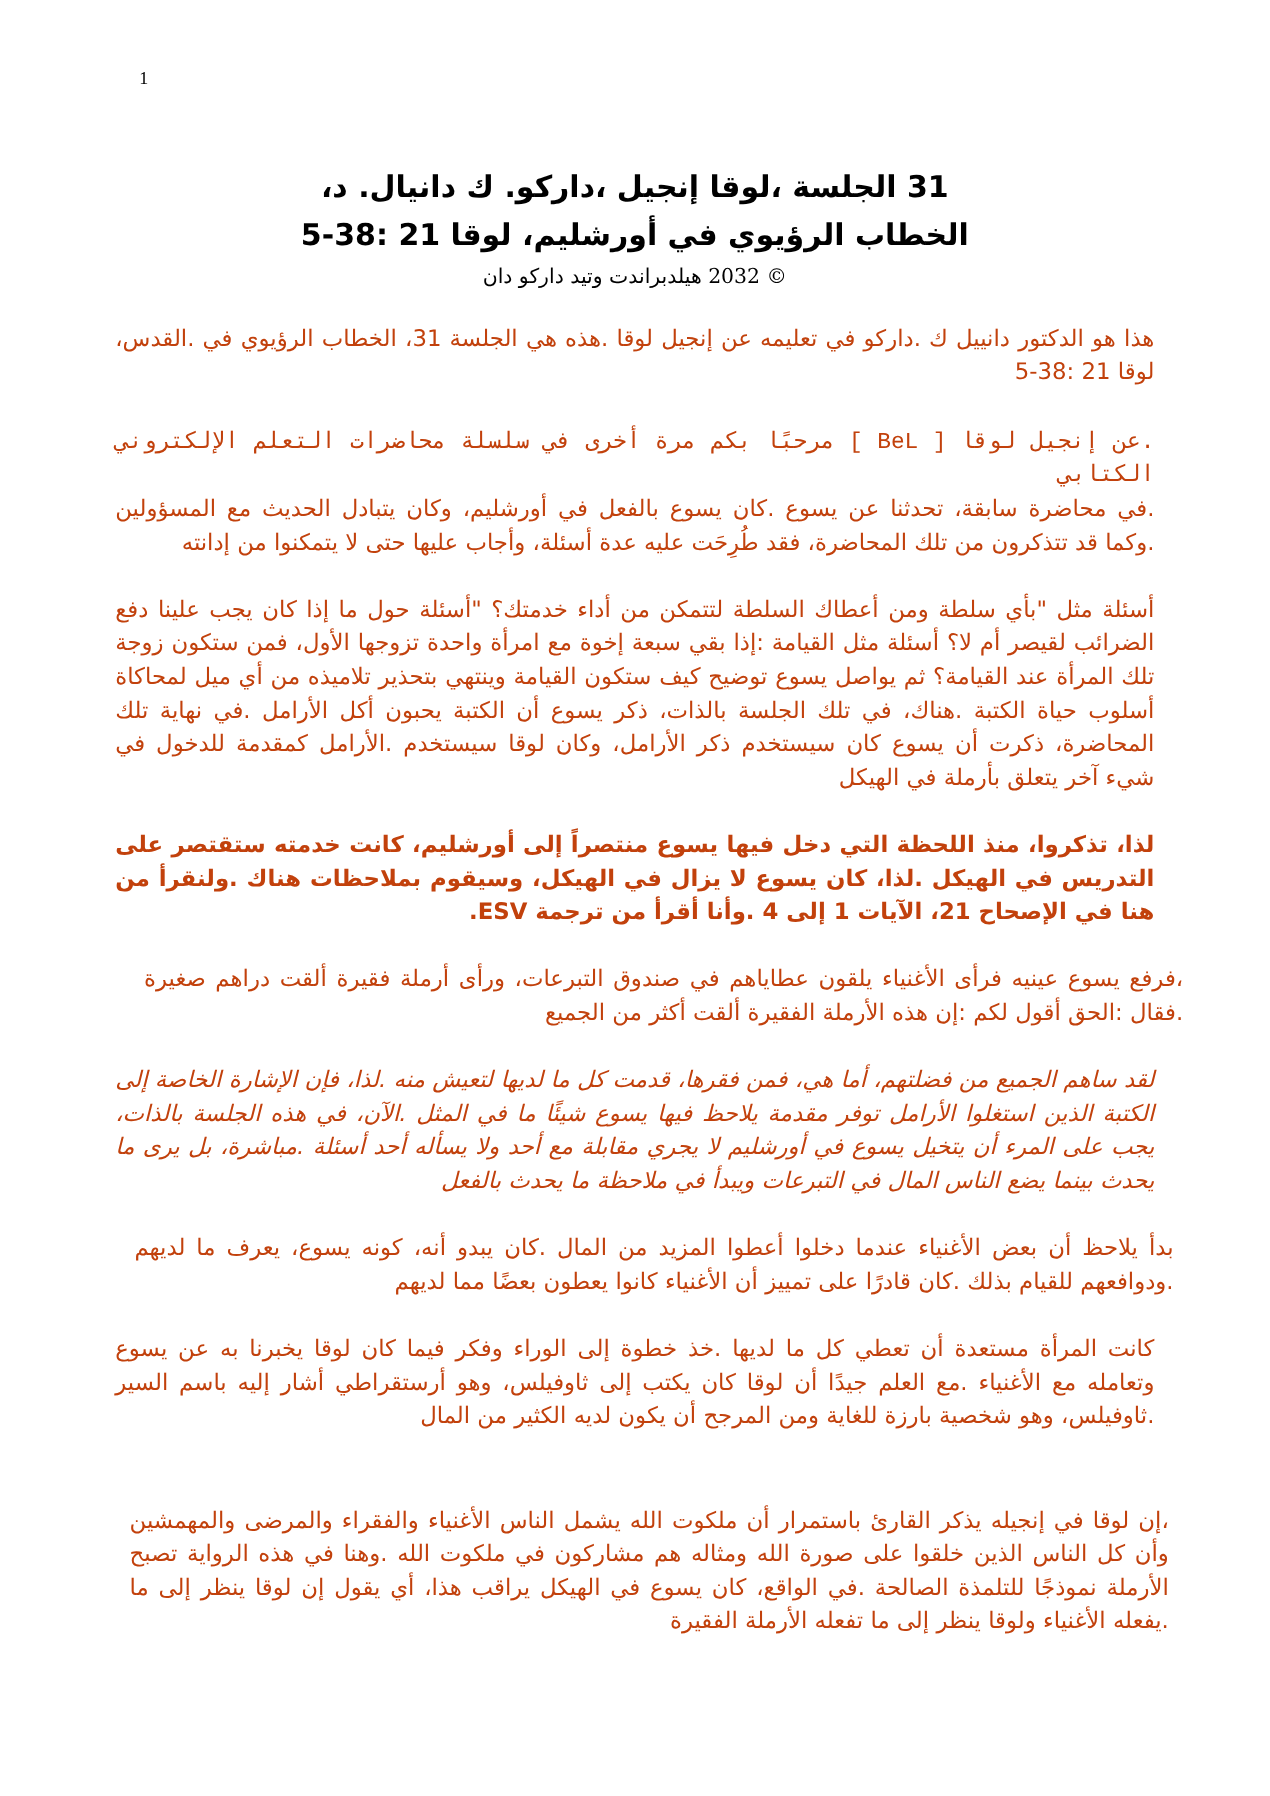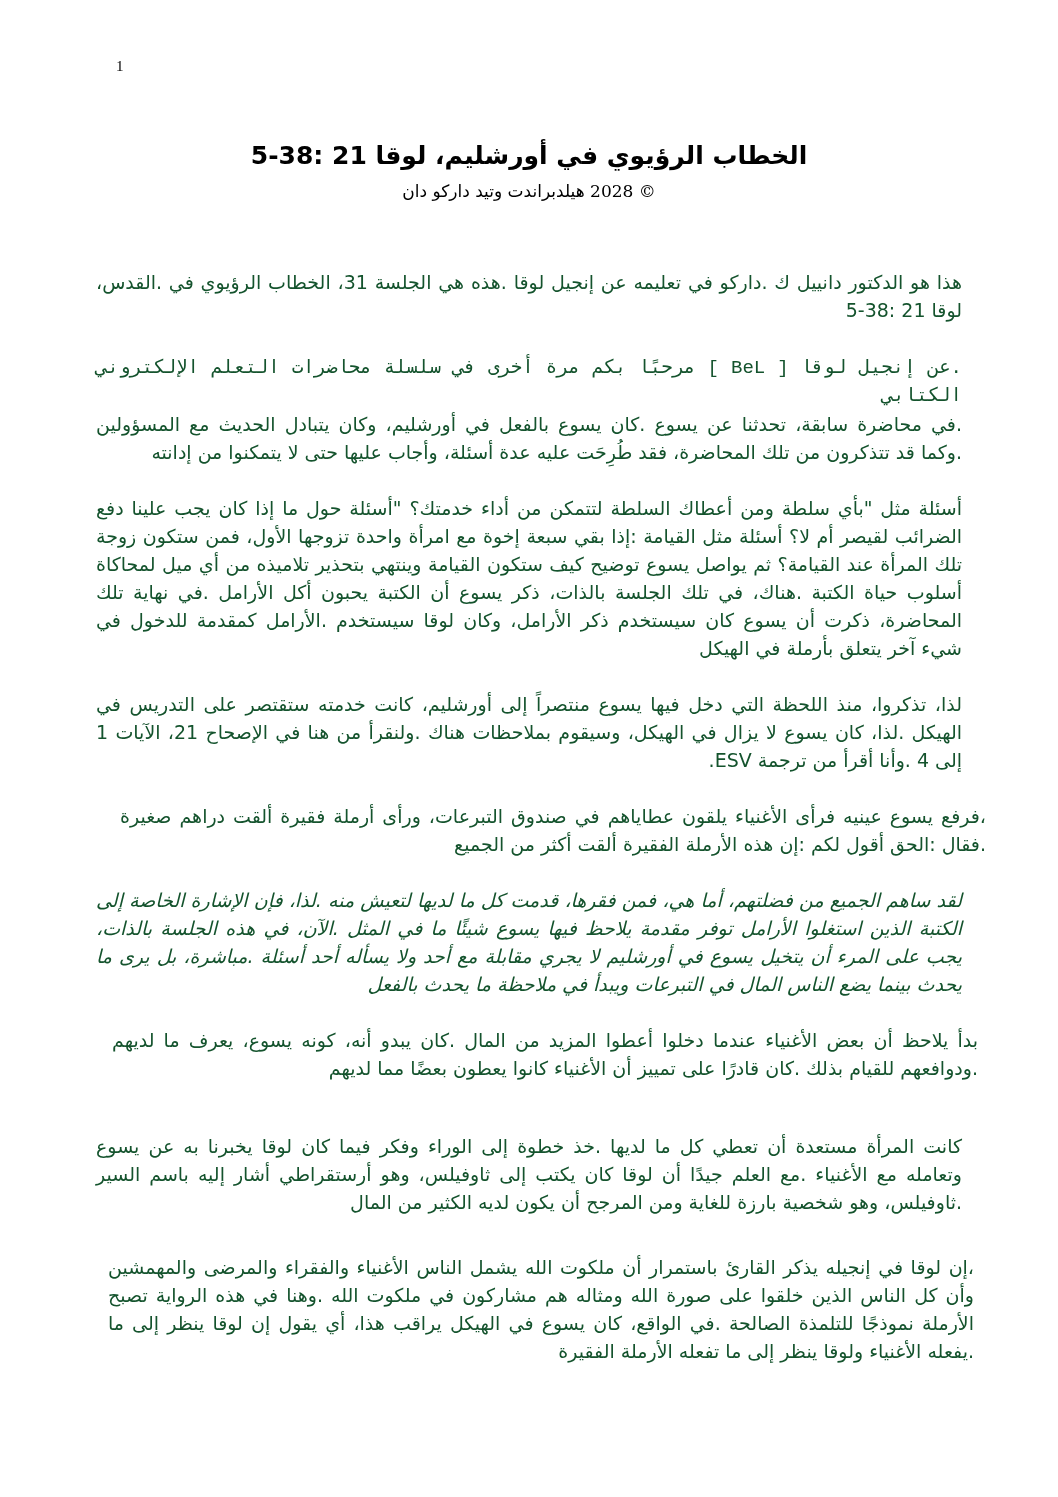--- a/index.html
+++ b/index.html
@@ -52,43 +52,44 @@
   .body-paragraph {
     position: absolute;
     left: 96px;
     width: 866px;
     margin: 0;
     direction: rtl;
     text-align: justify;
     font-family: "DejaVu Sans", sans-serif;
     font-size: 19px;
     line-height: 28px;
-    color: #14532d;
+    color: #c2410c;
   }
   .p1  { top: 268px; }
   .p2  { top: 354px; font-family: Liberation Mono, monospace; }
   .p3  { top: 410px; }
   .p4  { top: 494px; }
-  .p5  { top: 690px; }
+  .p5  { top: 690px; font-weight: bold; }
   .p6  { top: 802px; margin-left: 24px; }
   .p7  { top: 886px; font-style: italic; }
   .p8  { top: 1026px; margin-left: 16px; }
-  .p9  { top: 1110px; margin-top: 22px; }
+  .p9  { top: 1110px; }
   .p10 { top: 1253px; margin-left: 12px; }
 </style>
 </head>
 <body>
 
 <div class="page">
 
   <span class="page-number">1</span>
 
   <div class="doc-header">
+    <div class="title-line" dir="rtl">31 الجلسة ،لوقا إنجيل ،داركو. ك دانيال. د،</div>
     <div class="title-line" dir="rtl">الخطاب الرؤيوي في أورشليم، لوقا 21 :38-5</div>
-    <div class="copyright-line" dir="rtl">© 2028 هيلدبراندت وتيد داركو دان</div>
+    <div class="copyright-line" dir="rtl">© 2032 هيلدبراندت وتيد داركو دان</div>
   </div>
 
   <div>
     <p class="body-paragraph p1" dir="rtl">هذا هو الدكتور دانييل ك .داركو في تعليمه عن إنجيل لوقا .هذه هي الجلسة 31، الخطاب الرؤيوي في .القدس، لوقا 21 :38-5</p>
     <p class="body-paragraph p2" dir="rtl">.عن إنجيل لوقا [ BeL ] مرحبًا بكم مرة أخرى في سلسلة محاضرات التعلم الإلكتروني الكتابي</p>
     <p class="body-paragraph p3" dir="rtl">.في محاضرة سابقة، تحدثنا عن يسوع .كان يسوع بالفعل في أورشليم، وكان يتبادل الحديث مع المسؤولين .وكما قد تتذكرون من تلك المحاضرة، فقد طُرِحَت عليه عدة أسئلة، وأجاب عليها حتى لا يتمكنوا من إدانته</p>
     <p class="body-paragraph p4" dir="rtl">أسئلة مثل "بأي سلطة ومن أعطاك السلطة لتتمكن من أداء خدمتك؟ "أسئلة حول ما إذا كان يجب علينا دفع الضرائب لقيصر أم لا؟ أسئلة مثل القيامة :إذا بقي سبعة إخوة مع امرأة واحدة تزوجها الأول، فمن ستكون زوجة تلك المرأة عند القيامة؟ ثم يواصل يسوع توضيح كيف ستكون القيامة وينتهي بتحذير تلاميذه من أي ميل لمحاكاة أسلوب حياة الكتبة .هناك، في تلك الجلسة بالذات، ذكر يسوع أن الكتبة يحبون أكل الأرامل .في نهاية تلك المحاضرة، ذكرت أن يسوع كان سيستخدم ذكر الأرامل، وكان لوقا سيستخدم .الأرامل كمقدمة للدخول في شيء آخر يتعلق بأرملة في الهيكل</p>
     <p class="body-paragraph p5" dir="rtl">لذا، تذكروا، منذ اللحظة التي دخل فيها يسوع منتصراً إلى أورشليم، كانت خدمته ستقتصر على التدريس في الهيكل .لذا، كان يسوع لا يزال في الهيكل، وسيقوم بملاحظات هناك .ولنقرأ من هنا في الإصحاح 21، الآيات 1 إلى 4 .وأنا أقرأ من ترجمة ESV.</p>
     <p class="body-paragraph p6" dir="rtl">،فرفع يسوع عينيه فرأى الأغنياء يلقون عطاياهم في صندوق التبرعات، ورأى أرملة فقيرة ألقت دراهم صغيرة .فقال :الحق أقول لكم :إن هذه الأرملة الفقيرة ألقت أكثر من الجميع</p>
     <p class="body-paragraph p7" dir="rtl">لقد ساهم الجميع من فضلتهم، أما هي، فمن فقرها، قدمت كل ما لديها لتعيش منه .لذا، فإن الإشارة الخاصة إلى الكتبة الذين استغلوا الأرامل توفر مقدمة يلاحظ فيها يسوع شيئًا ما في المثل .الآن، في هذه الجلسة بالذات، يجب على المرء أن يتخيل يسوع في أورشليم لا يجري مقابلة مع أحد ولا يسأله أحد أسئلة .مباشرة، بل يرى ما يحدث بينما يضع الناس المال في التبرعات ويبدأ في ملاحظة ما يحدث بالفعل</p>

